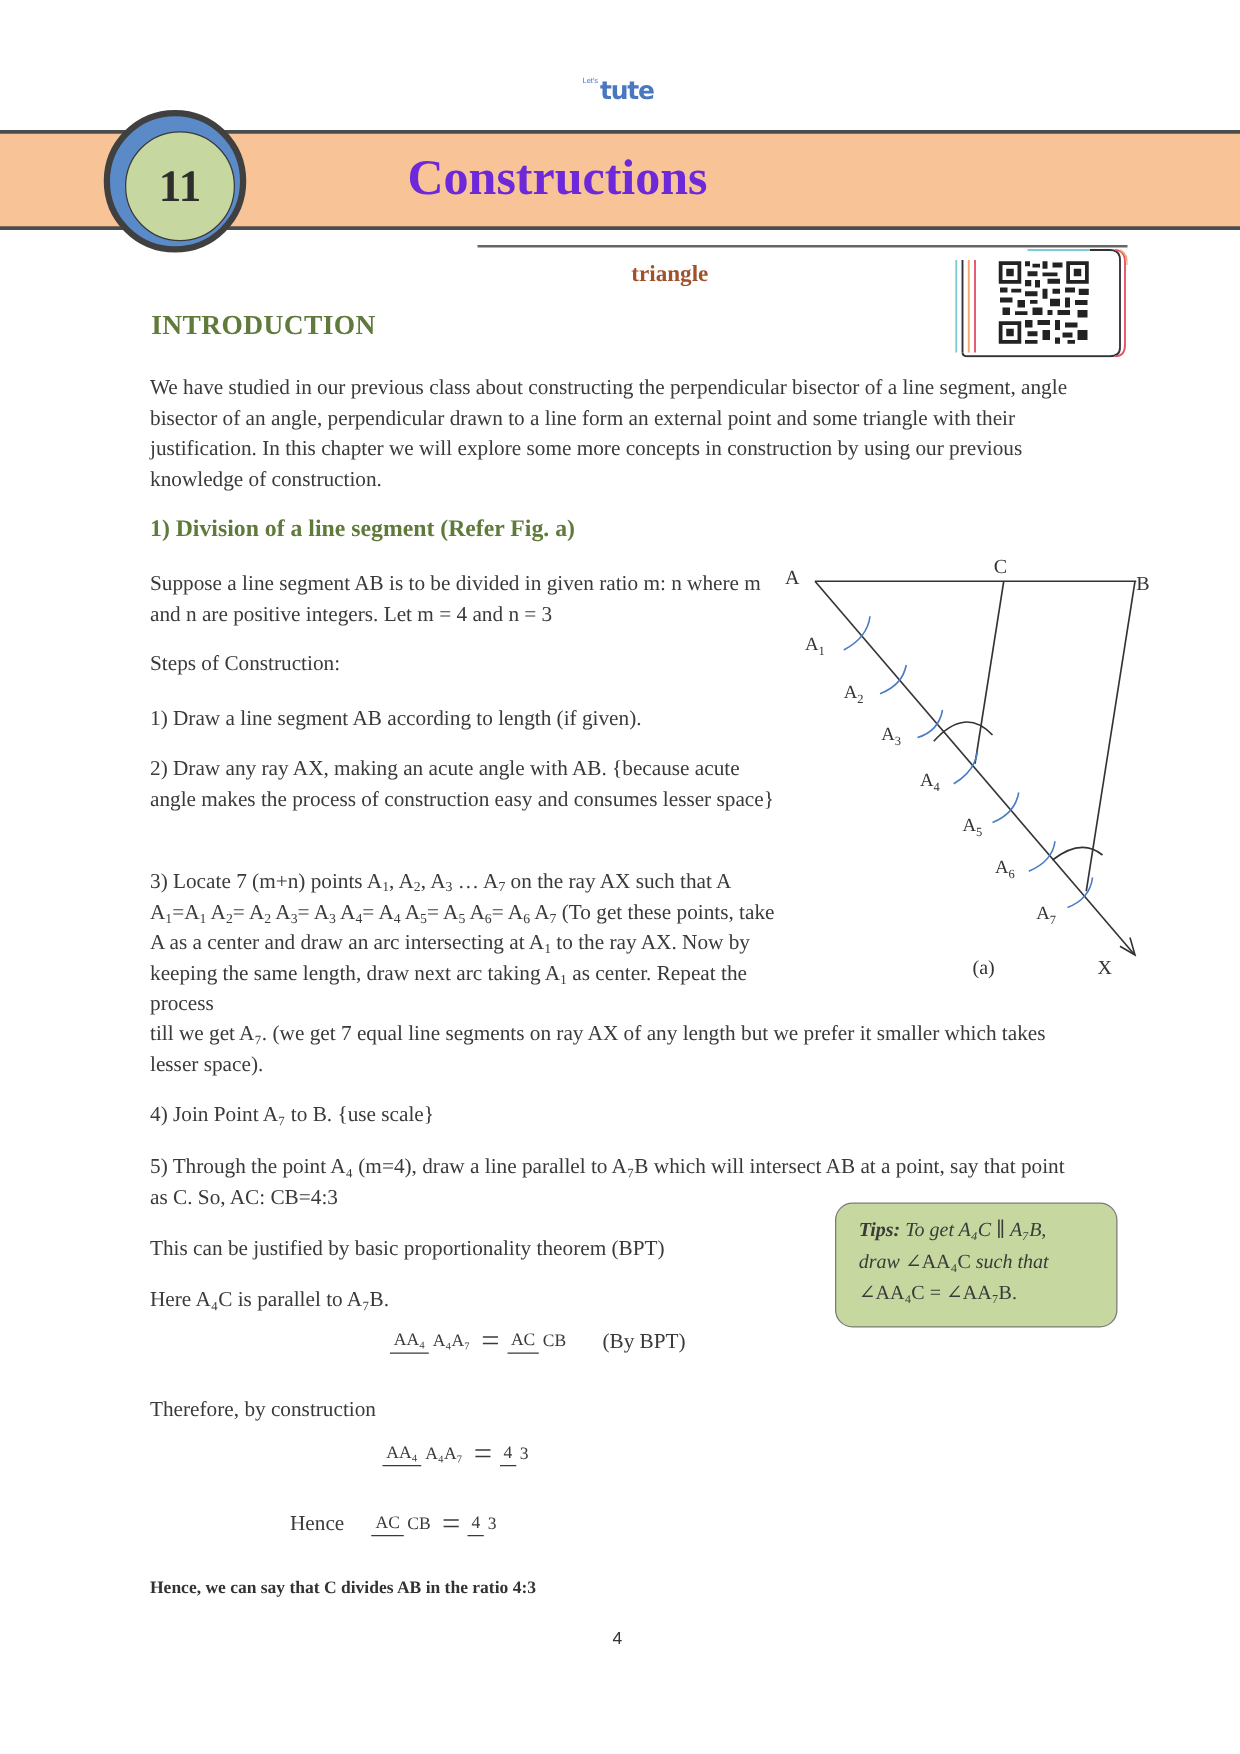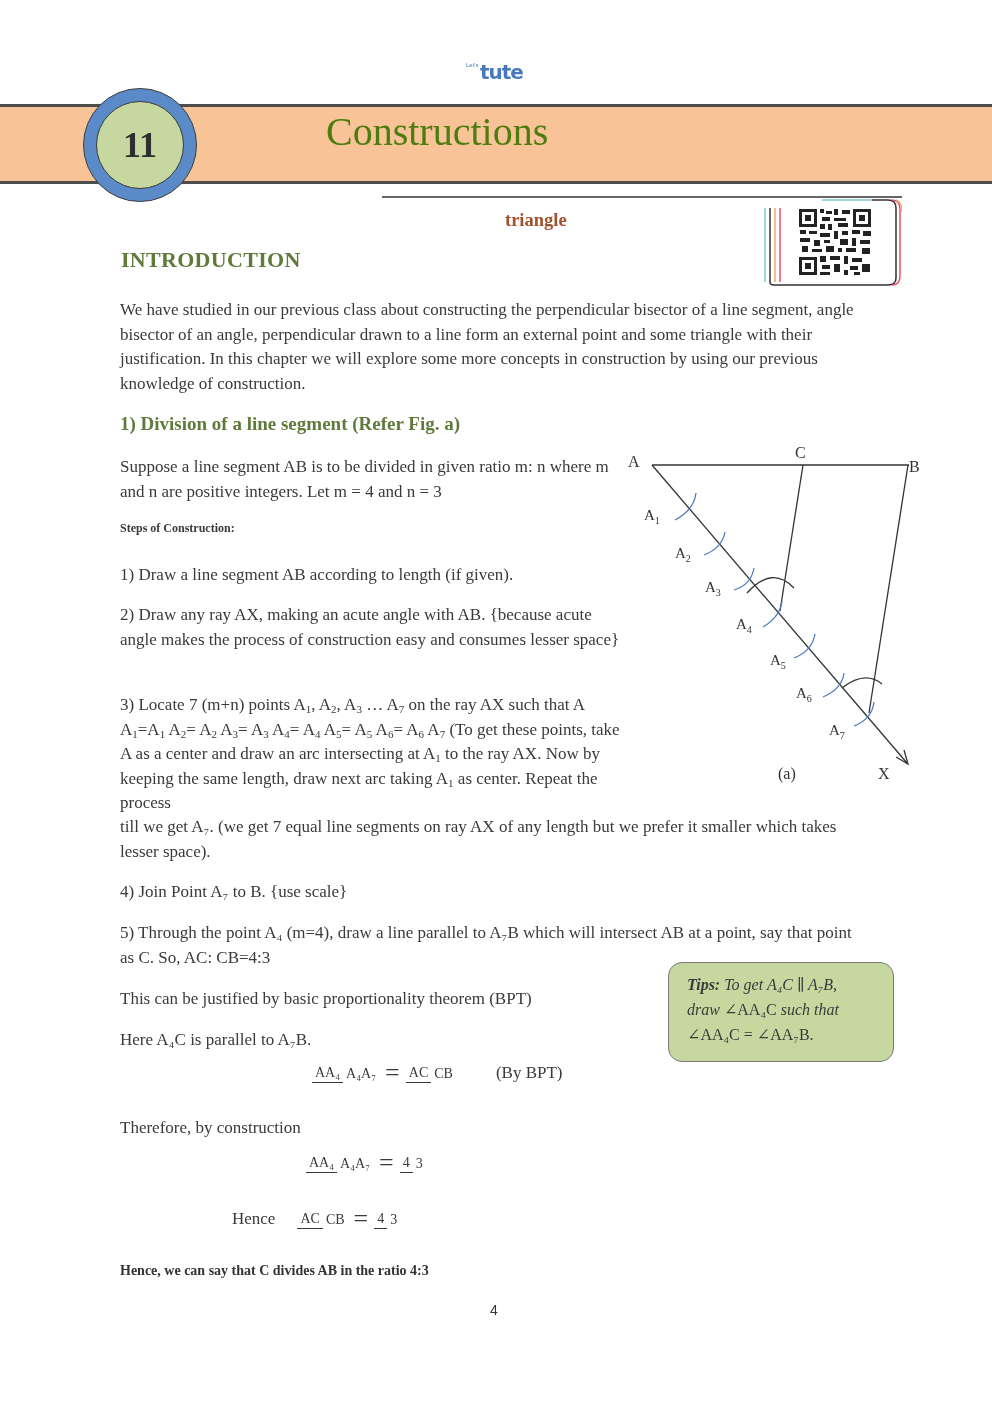--- a/index.html
+++ b/index.html
@@ -9,43 +9,43 @@
 
   
   .logo { left:462px; top:58px; width:70px; height:30px; }
   .logo .lets { position:absolute; left:4px; top:4px; font-family:"Liberation Sans", sans-serif; font-size:6px; color:#4a78c0; }
   .logo .tute { position:absolute; left:18px; top:2px; font-family:"DejaVu Sans", sans-serif; font-weight:bold; font-size:20px; color:#4a78c0; letter-spacing:-1px; }
 
   
   .band { left:0; top:104px; width:992px; height:80px; background:#f8c396;
           border-top:3px solid #4d4d4d; border-bottom:3px solid #4d4d4d; box-sizing:border-box; }
   .chap-circle { left:83px; top:88px; width:114px; height:114px; border-radius:50%;
-                 background:#5b8ac8; box-sizing:border-box; border:1px solid #404040; }
+                 background:#5b8ac8; box-sizing:border-box; border:5px solid #404040; }
   .chap-inner { position:absolute; left:12px; top:12px; width:88px; height:88px; border-radius:50%;
                 background:#c6d89f; border:1.5px solid #3a3a3a; box-sizing:border-box;
                 display:flex; align-items:center; justify-content:center;
                 font-weight:bold; font-size:36px; color:#2e2e2e; }
-  .chap-title { left:326px; top:108px; font-weight:normal; font-size:40px; color:#4d7c0f; }
+  .chap-title { left:326px; top:118px; font-weight:bold; font-size:40px; color:#6d28d9; }
 
   .rule { left:382px; top:196px; width:520px; height:2px; background:#666; }
 
   .scan { left:505px; top:207px; width:250px; font-weight:bold; font-size:18.5px; line-height:27px; }
   .scan .l1 { color:#333; }
   .scan .l2 { color:#a0522d; }
 
   .qr-frame { left:762px; top:198px; width:140px; height:88px; }
 
   .intro-h { left:121px; top:247px; font-weight:bold; font-size:22px; color:#5f7a3a; letter-spacing:0.3px; }
 
   .para { font-size:17px; line-height:24.5px; color:#3a3a3a; }
   .intro-p { left:120px; top:298px; width:740px; }
   .sec1 { left:120px; top:413px; font-weight:bold; font-size:19px; color:#5f7a3a; }
 
   .p-suppose { left:120px; top:455px; width:500px; }
-  .steps-h { left:120px; top:521px; font-weight:bold; font-size:12px; }
+  .steps-h { left:120px; top:521px; font-weight:normal; font-size:17px; }
   .s1 { left:120px; top:563px; width:500px; }
   .s2 { left:120px; top:603px; width:500px; }
   .s3 { left:120px; top:693px; width:500px; }
   .s3b { left:120px; top:815px; width:740px; }
   .s4 { left:120px; top:880px; width:740px; }
   .s5 { left:120px; top:921px; width:740px; }
   .just { left:120px; top:987px; width:540px; }
   .here { left:120px; top:1028px; width:540px; }
 
   sub { font-size:11px; vertical-align:-3px; line-height:0; }
@@ -56,21 +56,21 @@
   .tips .tb { font-weight:bold; font-style:italic; }
   .tips i { font-style:italic; }
 
   
   .frac { display:inline-flex; flex-direction:row; align-items:center; vertical-align:middle; font-size:14px; line-height:17px; }
   .frac .num { border-bottom:1.5px solid #3a3a3a; padding:0 3px 1px; }
   .frac .den { padding:1px 3px 0; }
   .eq { font-size:26px; margin:0 6px; vertical-align:middle; }
   .eqrow { display:flex; align-items:center; color:#3a3a3a; }
   .f1 { left:312px; top:1058px; }
-  .f1 .bybpt { font-size:17px; margin-left:40px; }
+  .f1 .bybpt { font-size:17px; margin-left:26px; }
   .therefore { left:120px; top:1116px; }
   .f2 { left:306px; top:1148px; }
   .f3 { left:232px; top:1204px; }
   .f3 .hence { font-size:17px; margin-right:22px; }
   .conclusion { left:120px; top:1263px; font-weight:bold; font-size:14px; color:#333; }
   .pageno { left:490px; top:1302px; font-family:"Liberation Sans", sans-serif; font-size:14px; color:#333; }
 
   .figure { left:610px; top:440px; width:330px; height:350px; }
   .figure text { font-family:"Liberation Serif", serif; fill:#333; }
 </style>

